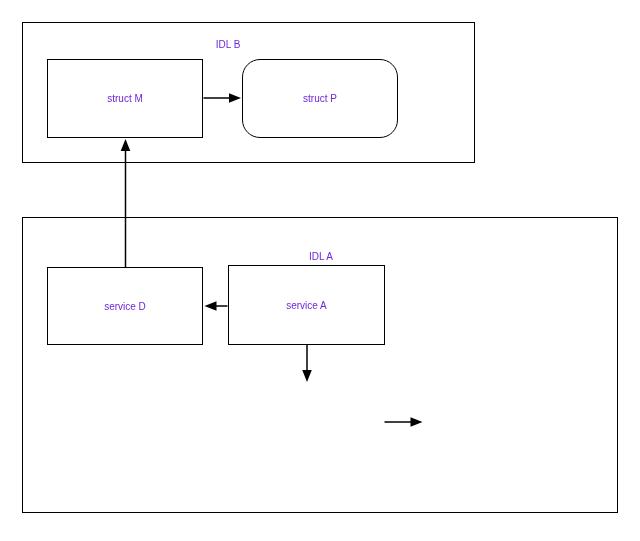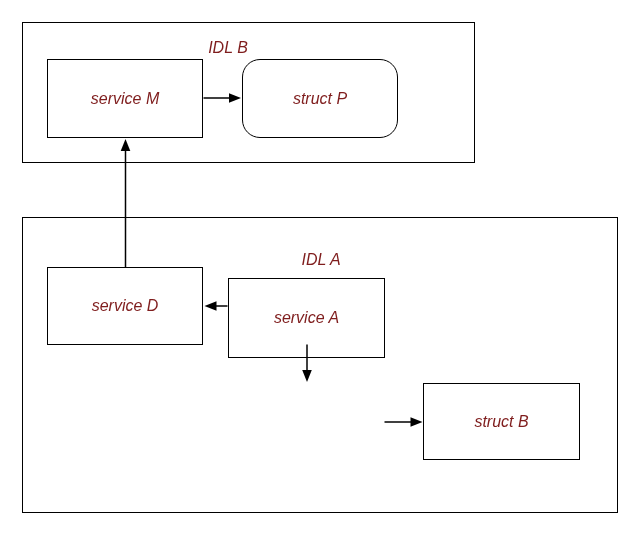--- a/index.html
+++ b/index.html
@@ -16,39 +16,38 @@
     background: #ffffff;
     border: 1.5px solid #000000;
     box-sizing: border-box;
   }
   .node {
     display: flex;
     align-items: center;
     justify-content: center;
   }
   .node-label, .container-label {
-    font-size: 16px;
-    color: #7f1d1d;
+    font-size: 10px;
+    color: #6d28d9;
     white-space: nowrap;
-    font-style: italic;
   }
   .container-label {
     position: absolute;
     transform: translateX(-50%);
   }
   
   .idl-b { left: 22px; top: 22px;  width: 453px; height: 141px; }
   .idl-a { left: 22px; top: 217px; width: 596px; height: 296px; }
   .idl-b .container-label { left: 205px; top: 16px; }
   .idl-a .container-label { left: 298px; top: 16px; margin-top: 17px; }
   
   .struct-m  { left: 47px;  top: 59px;  width: 156px; height: 79px; }
   .struct-p  { left: 242px; top: 59px;  width: 156px; height: 79px; border-radius: 18px; }
   .struct-d  { left: 47px;  top: 267px; width: 156px; height: 78px; }
-  .service-a { left: 228px; top: 265px; width: 157px; height: 80px; margin-top: 13px; }
+  .service-a { left: 228px; top: 265px; width: 157px; height: 80px; }
   .struct-a  { left: 228px; top: 383px; width: 157px; height: 76px; }
   .struct-b  { left: 423px; top: 383px; width: 157px; height: 77px; }
   
   svg.edges {
     position: absolute;
     left: 0; top: 0;
     width: 640px; height: 541px;
     pointer-events: none;
   }
   svg.edges line    { stroke: #000000; stroke-width: 1.5px; }
@@ -61,39 +60,36 @@
 
   <div class="box idl-b">
     <span class="container-label">IDL B</span>
   </div>
 
   <div class="box idl-a">
     <span class="container-label">IDL A</span>
   </div>
 
   <div class="box node struct-m">
-    <span class="node-label">service M</span>
+    <span class="node-label">struct M</span>
   </div>
 
   <div class="box node struct-p">
     <span class="node-label">struct P</span>
   </div>
 
   <div class="box node struct-d">
     <span class="node-label">service D</span>
   </div>
 
   <div class="box node service-a">
     <span class="node-label">service A</span>
   </div>
 
 
-  <div class="box node struct-b">
-    <span class="node-label">struct B</span>
-  </div>
 
   <svg class="edges" viewBox="0 0 640 541">
     <g>
       <line x1="203.5" y1="98" x2="230" y2="98"></line>
       <polygon points="241,98 229,93.2 229,102.8"></polygon>
     </g>
     <g>
       <line x1="227.5" y1="306" x2="216" y2="306"></line>
       <polygon points="204.5,306 216.5,301.2 216.5,310.8"></polygon>
     </g>

